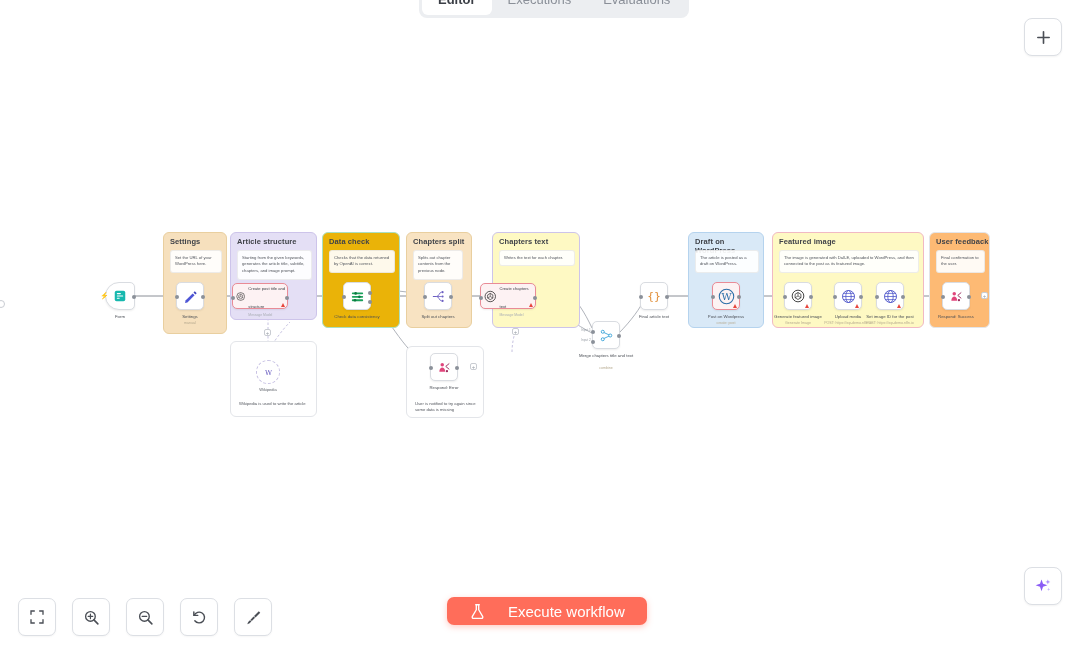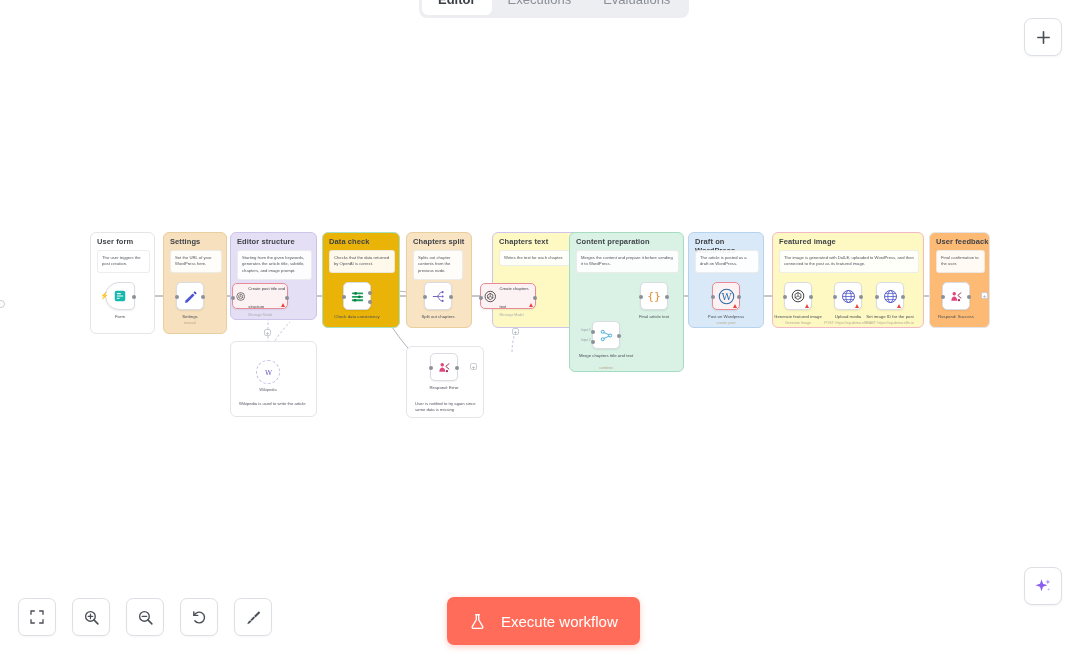--- a/index.html
+++ b/index.html
@@ -59,25 +59,25 @@
     background: #fff;
     border: 1px solid #dcdfe4;
     border-radius: 7px;
     display: flex; align-items: center; justify-content: center;
     box-shadow: 0 1px 2px rgba(0,0,0,.04);
   }
 
   
   #execute-workflow-btn {
     position: absolute; left: 447px; top: 597px;
-    height: 48px;
+    height: 28px;
     background: #ff6d5a;
     border-radius: 7px;
     display: flex; align-items: center; justify-content: center;
-    gap: 15px;
+    gap: 22px;
     padding: 0 22px;
     color: #fff;
     font-size: 15px;
     box-shadow: 0 2px 6px rgba(255,109,90,.35);
   }
 
   
   .group {
     position: absolute;
     border-radius: 6px;
@@ -239,24 +239,20 @@
       <path d="M618,334 C632,320 640,308 644,300"></path>
       <path d="M556,290 C566,292 576,294 592,328"></path>
     </g>
     <g stroke="#b8b2d8" stroke-width="0.8" fill="none" stroke-dasharray="2.5,2">
       <path d="M268,352 L268,312"></path>
       <path d="M268,352 C272,344 282,330 290,322"></path>
       <path d="M512,352 C512,340 516,328 520,318"></path>
     </g>
   </svg>
 
-  <div class="group" id="g-userform" style="left:90px; top:232px; width:65px; height:102px; background:#ffffff; border:1px solid #e3e5e9;">
-    <div class="group-title">User form</div>
-    <div class="group-note" style="width:53px;">The user triggers the post creation.</div>
-  </div>
   <div class="node trigger" style="left:105px; top:282px;">
     <span class="bolt">⚡</span>
     <svg width="14" height="14" viewBox="0 0 24 24">
       <rect x="3" y="3" width="18" height="18" rx="3" fill="#17b8ae"></rect>
       <rect x="6.5" y="7" width="7" height="1.8" rx=".9" fill="#fff"></rect>
       <rect x="6.5" y="11" width="11" height="1.8" rx=".9" fill="#fff"></rect>
       <rect x="6.5" y="15" width="5" height="1.8" rx=".9" fill="#fff"></rect>
     </svg>
     <span class="port r"></span>
     <span class="node-caption">Form</span>
@@ -271,21 +267,21 @@
       <path d="M4 18.5 L15.5 7 L18.5 10 L7 21.5 L3.3 22.2 Z" fill="#4e56d6"></path>
       <path d="M16.8 5.7 L18.9 3.6 L21.9 6.6 L19.8 8.7 Z" fill="#3d44bd"></path>
     </svg>
     <span class="port l"></span>
     <span class="port r"></span>
     <span class="node-caption">Settings</span>
     <span class="node-subcaption">manual</span>
   </div>
 
   <div class="group" id="g-article" style="left:230px; top:232px; width:87px; height:88px; background:#e4dff5; border:1px solid #cdc4ea;">
-    <div class="group-title">Editor structure</div>
+    <div class="group-title">Article structure</div>
     <div class="group-note" style="width:75px;">Starting from the given keywords, generates the article title, subtitle, chapters, and image prompt.</div>
   </div>
   <div class="node wide" style="left:232px; top:283px; background:#fdf2f3;">
     <svg width="13" height="13" viewBox="0 0 24 24">
       <circle cx="12" cy="12" r="10" fill="none" stroke="#1b1b1b" stroke-width="1.4"></circle>
       <path d="M7 9 L12 6 L17 9 L17 15 L12 18 L7 15 Z" fill="none" stroke="#1b1b1b" stroke-width="1.2"></path>
       <path d="M12 6 L12 12 L17 15 M12 12 L7 15" fill="none" stroke="#1b1b1b" stroke-width="1"></path>
     </svg>
     <span>
       <span class="wide-label">Create post title and structure</span>
@@ -372,24 +368,20 @@
     <span>
       <span class="wide-label">Create chapters text</span>
       <span class="wide-sub" style="display:block;">Message Model</span>
     </span>
     <span class="warn"></span>
     <span class="port l"></span>
     <span class="port r"></span>
   </div>
   <div class="plus-stub" style="left:512px; top:328px;">+</div>
 
-  <div class="group" id="g-content" style="left:569px; top:232px; width:115px; height:140px; background:#d9f2e5; border:1px solid #a5dcc0;">
-    <div class="group-title">Content preparation</div>
-    <div class="group-note" style="width:103px;">Merges the content and prepare it before sending it to WordPress.</div>
-  </div>
   <div class="node" style="left:592px; top:321px;">
     <svg width="15" height="15" viewBox="0 0 24 24">
       <circle cx="6" cy="6" r="2.4" fill="none" stroke="#3ba3d8" stroke-width="1.5"></circle>
       <circle cx="6" cy="18" r="2.4" fill="none" stroke="#3ba3d8" stroke-width="1.5"></circle>
       <circle cx="18" cy="12" r="2.4" fill="none" stroke="#3ba3d8" stroke-width="1.5"></circle>
       <path d="M8 7.3 L16 11 M8 16.7 L16 13" stroke="#3ba3d8" stroke-width="1.4" fill="none"></path>
     </svg>
     <span class="port l" style="top:8px;"></span>
     <span class="port l" style="top:18px;"></span>
     <span class="port r"></span>

